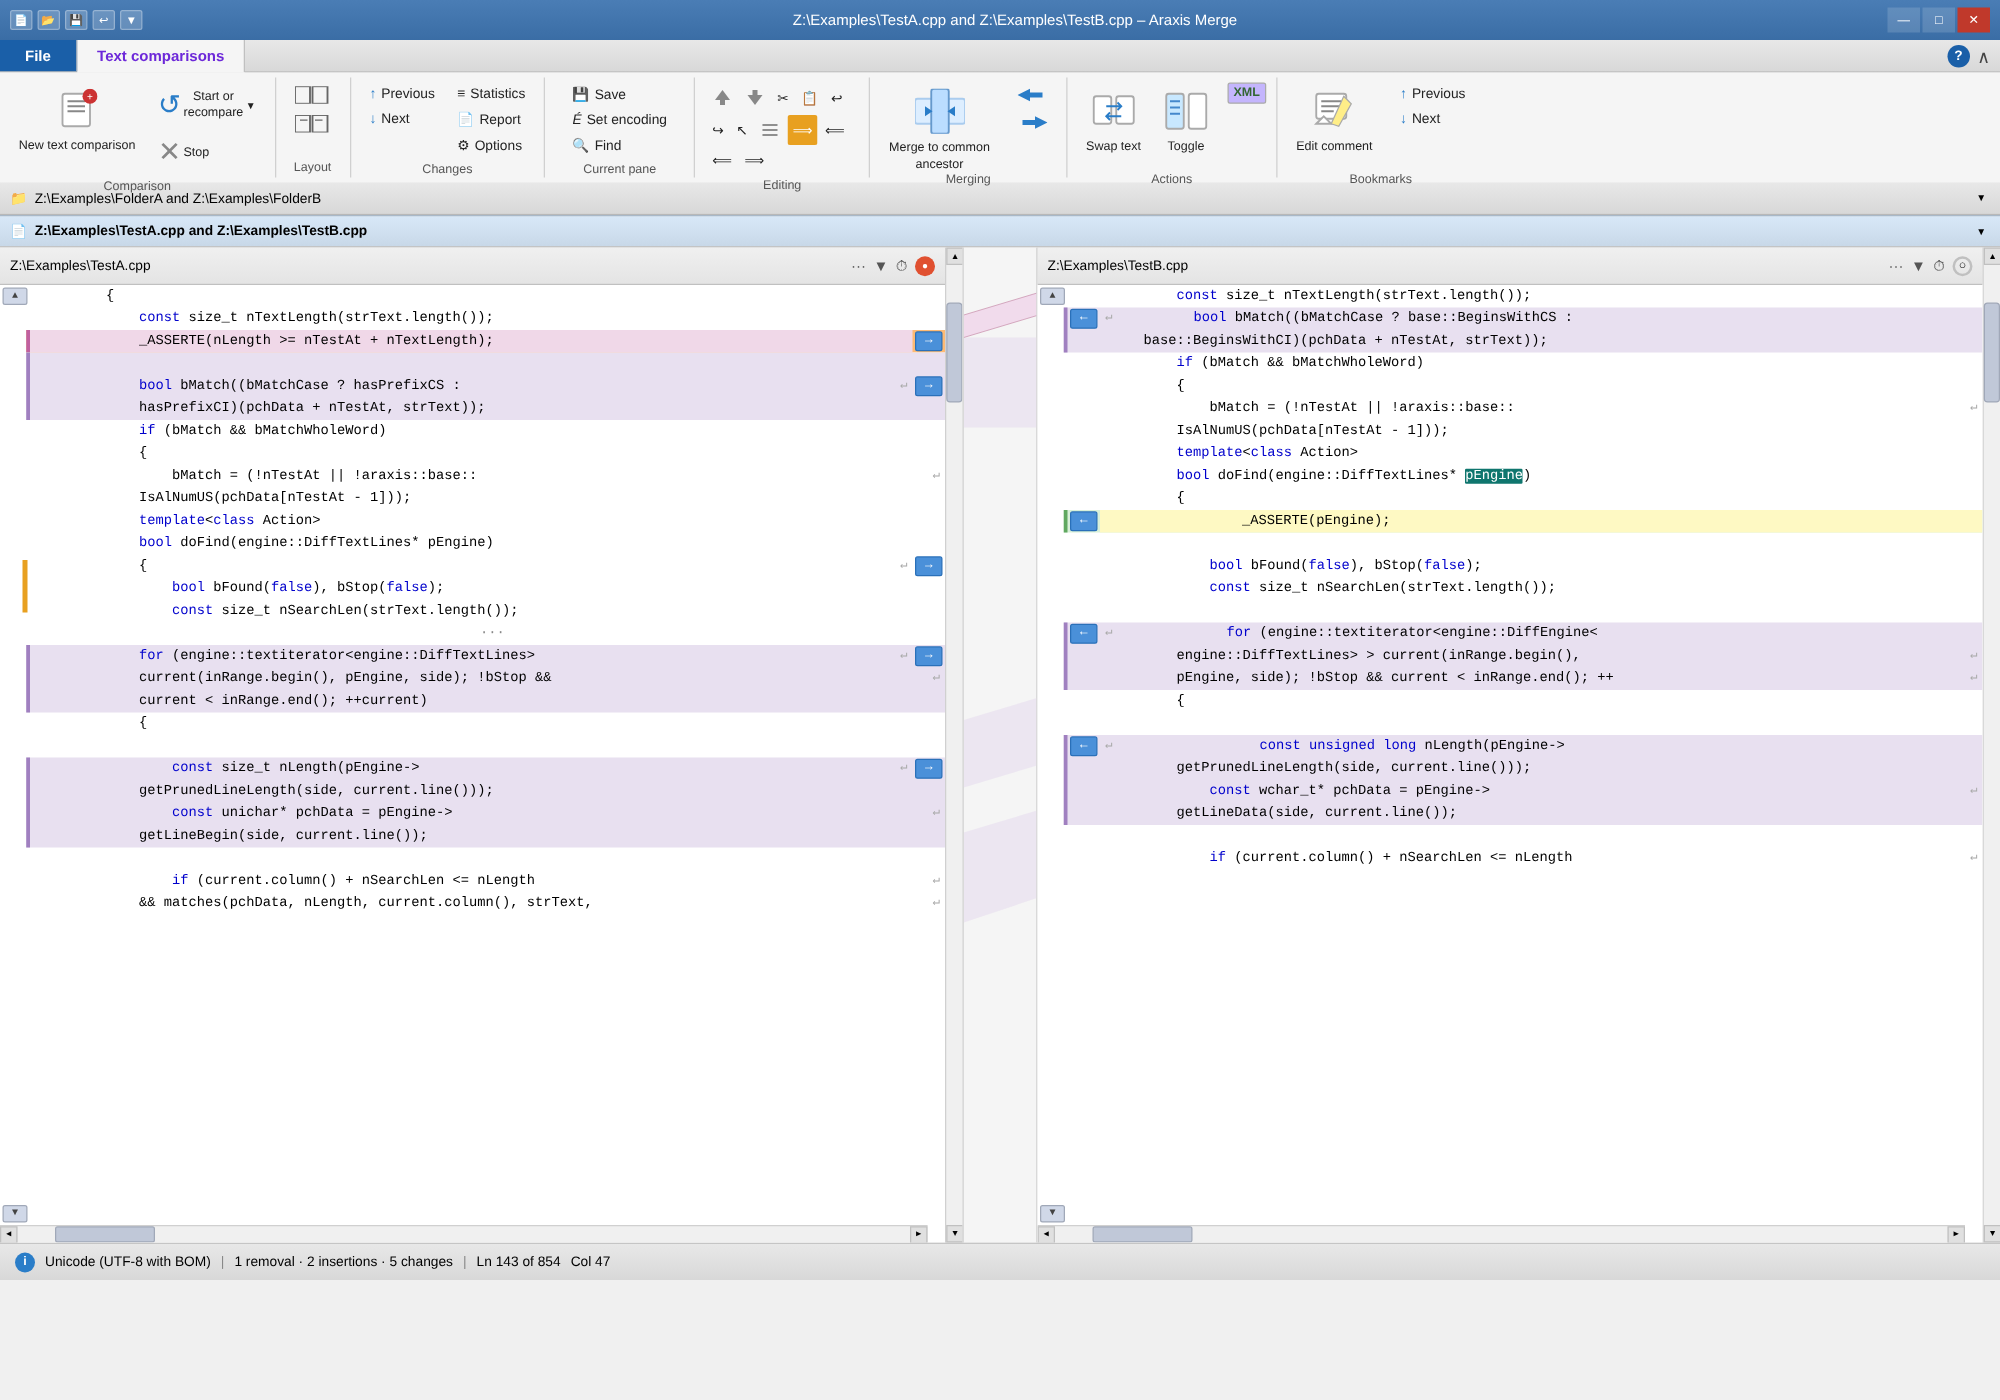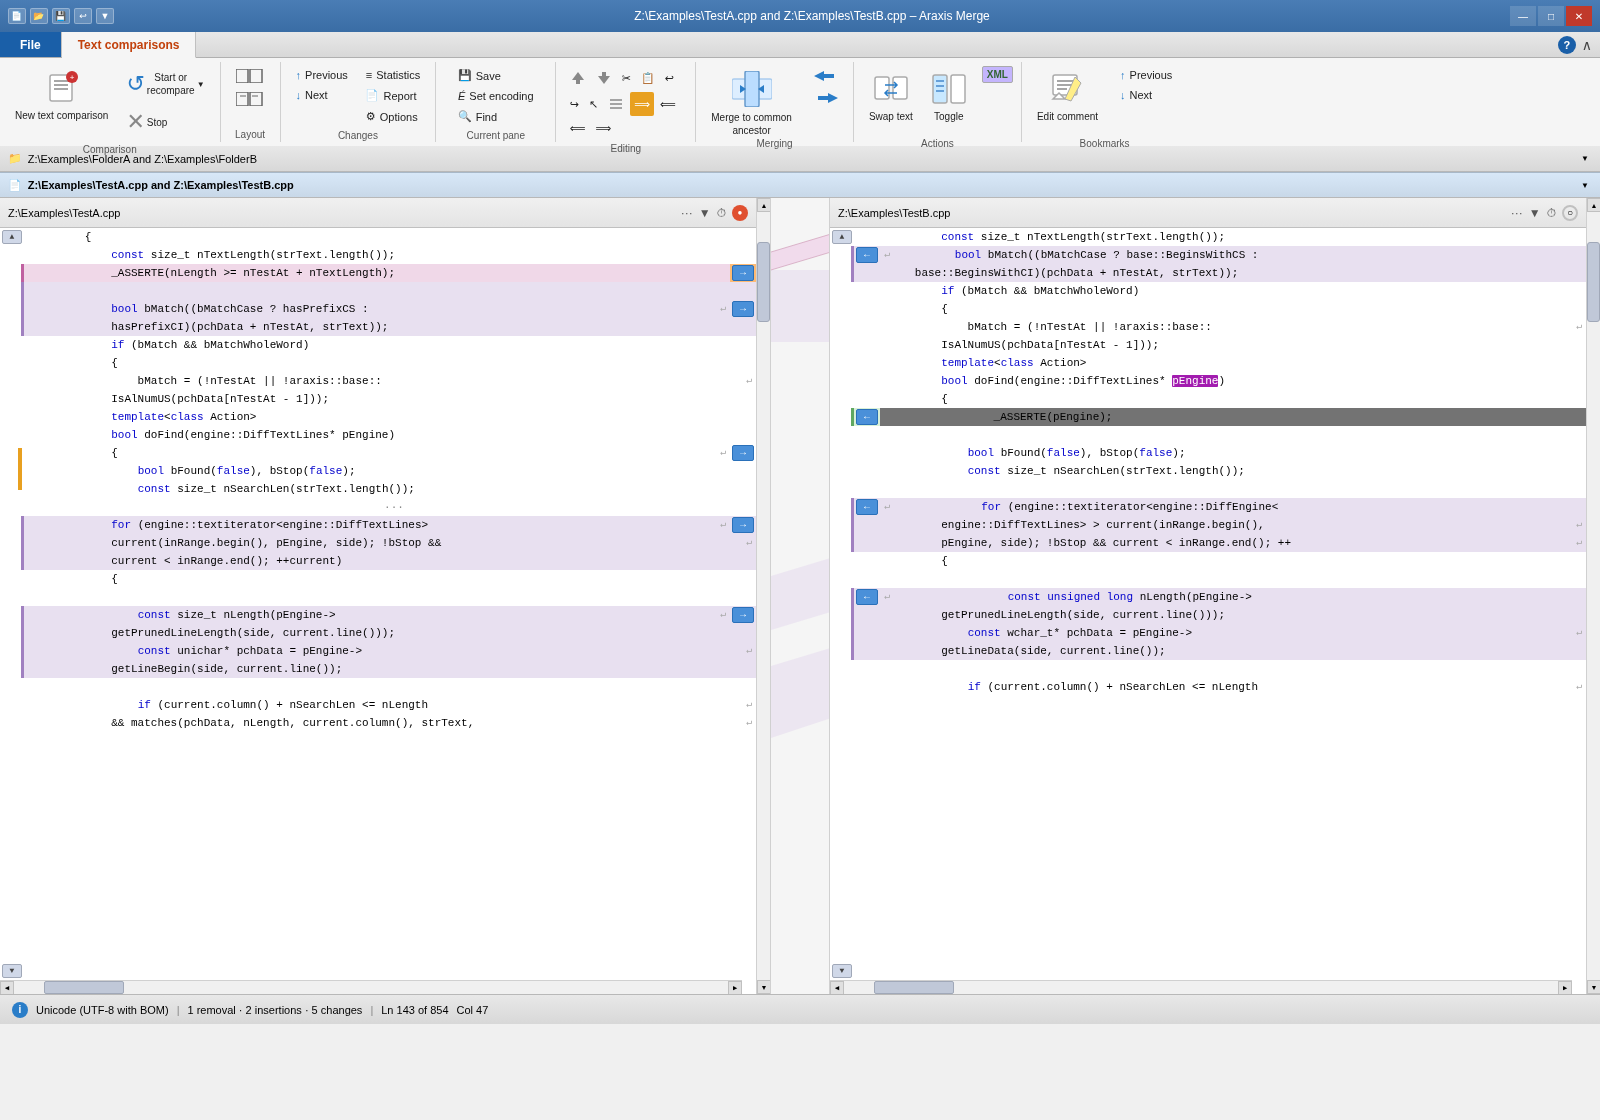--- a/index.html
+++ b/index.html
@@ -47,21 +47,21 @@
       display: flex; align-items: center;
       font-size: 12px;
       cursor: pointer;
       border-right: 1px solid #c0c0c0;
     }
     .ribbon-tab.active {
       background: #f5f5f5;
       border-bottom: 1px solid #f5f5f5;
       margin-bottom: -1px;
       font-weight: 600;
-      color: #c2410c;
+      color: #6d28d9;
     }
     .ribbon-tab.file {
       background: #1a5fa8;
       color: white;
       font-weight: bold;
       padding: 0 20px;
     }
     #ribbon-content {
       display: flex;
       align-items: stretch;
@@ -254,21 +254,21 @@
     .scrollbar-h-thumb {
       height: 100%;
       width: 80px;
       background: #c0c8d8;
       border: 1px solid #a0a8b8;
       border-radius: 2px;
       margin-left: 30px;
     }
 
     .keyword { color: #0000cc; text-align: center; }
-    .selected-word { background: #a21caf; color: white; border-radius: 1px; }
+    .selected-word { background: #0f766e; color: white; border-radius: 1px; }
   </style>
 </head>
 <body>
 
 <div id="titlebar">
   <div class="logo-area">
     <div class="qa-btn">📄</div>
     <div class="qa-btn">📂</div>
     <div class="qa-btn">💾</div>
     <div class="qa-btn">↩</div>
@@ -771,21 +771,21 @@
         <div class="code-line">
           <div class="line-content">            <span class="keyword">bool</span> doFind(engine::DiffTextLines* <span class="selected-word">pEngine</span>)</div>
         </div>
         <div class="code-line">
           <div class="line-content">            {</div>
         </div>
 
         <div style="background:#d8f0d8; border-left:3px solid #60a860; margin-left:-3px;">
           <div class="code-line">
             <div class="merge-arrow-left" style="background:#4a90d9;color:white;">←</div>
-            <div class="line-content" style="background:#737373;">                _ASSERTE(pEngine);</div>
+            <div class="line-content" style="background:#fef9c3;">                _ASSERTE(pEngine);</div>
           </div>
         </div>
 
         <div class="code-line">
           <div class="line-content"> </div>
         </div>
         <div class="code-line">
           <div class="line-content">                <span class="keyword">bool</span> bFound(<span class="keyword">false</span>), bStop(<span class="keyword">false</span>);</div>
         </div>
         <div class="code-line">

